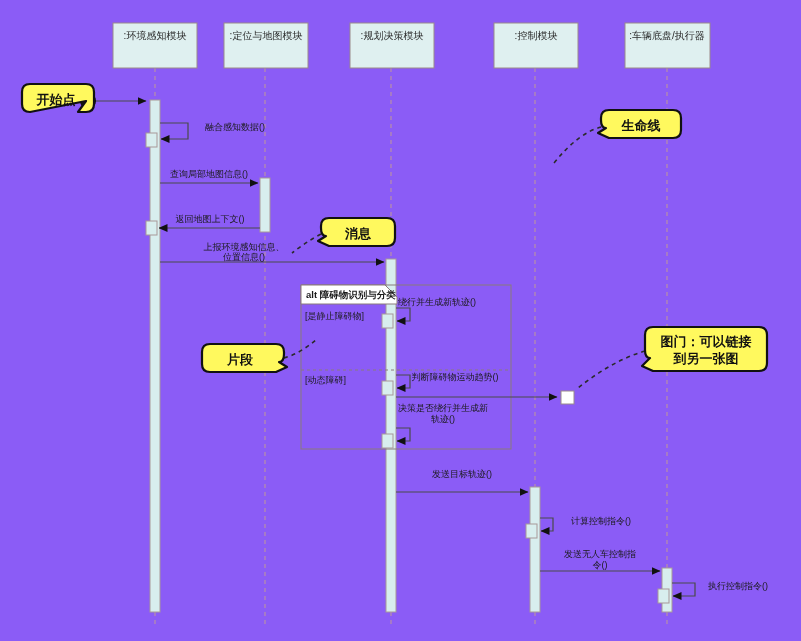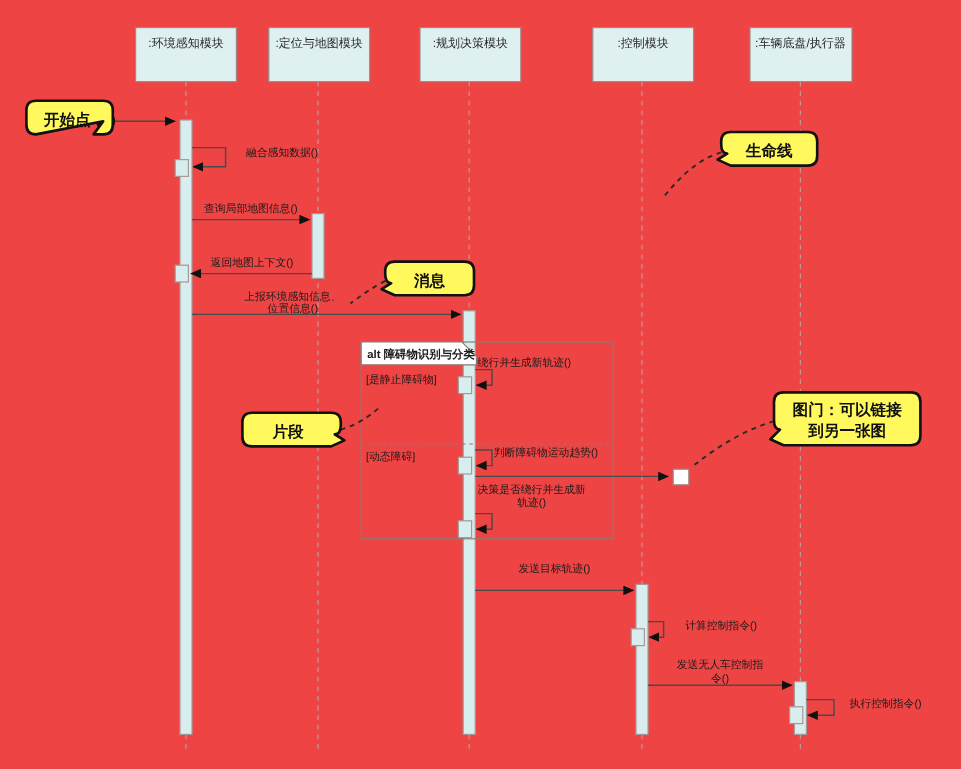--- a/index.html
+++ b/index.html
@@ -7,21 +7,21 @@
     padding: 0;
     background: #ffffff;
   }
   body {
     font-family: "Liberation Sans", "DejaVu Sans", sans-serif;
   }
   #canvas {
     position: relative;
     width: 801px;
     height: 641px;
-    background: #ef4444;
+    background: #8b5cf6;
     overflow: hidden;
   }
   svg#diagram {
     position: absolute;
     left: 0;
     top: 0;
     width: 801px;
     height: 641px;
   }
   .lifeline-box {

